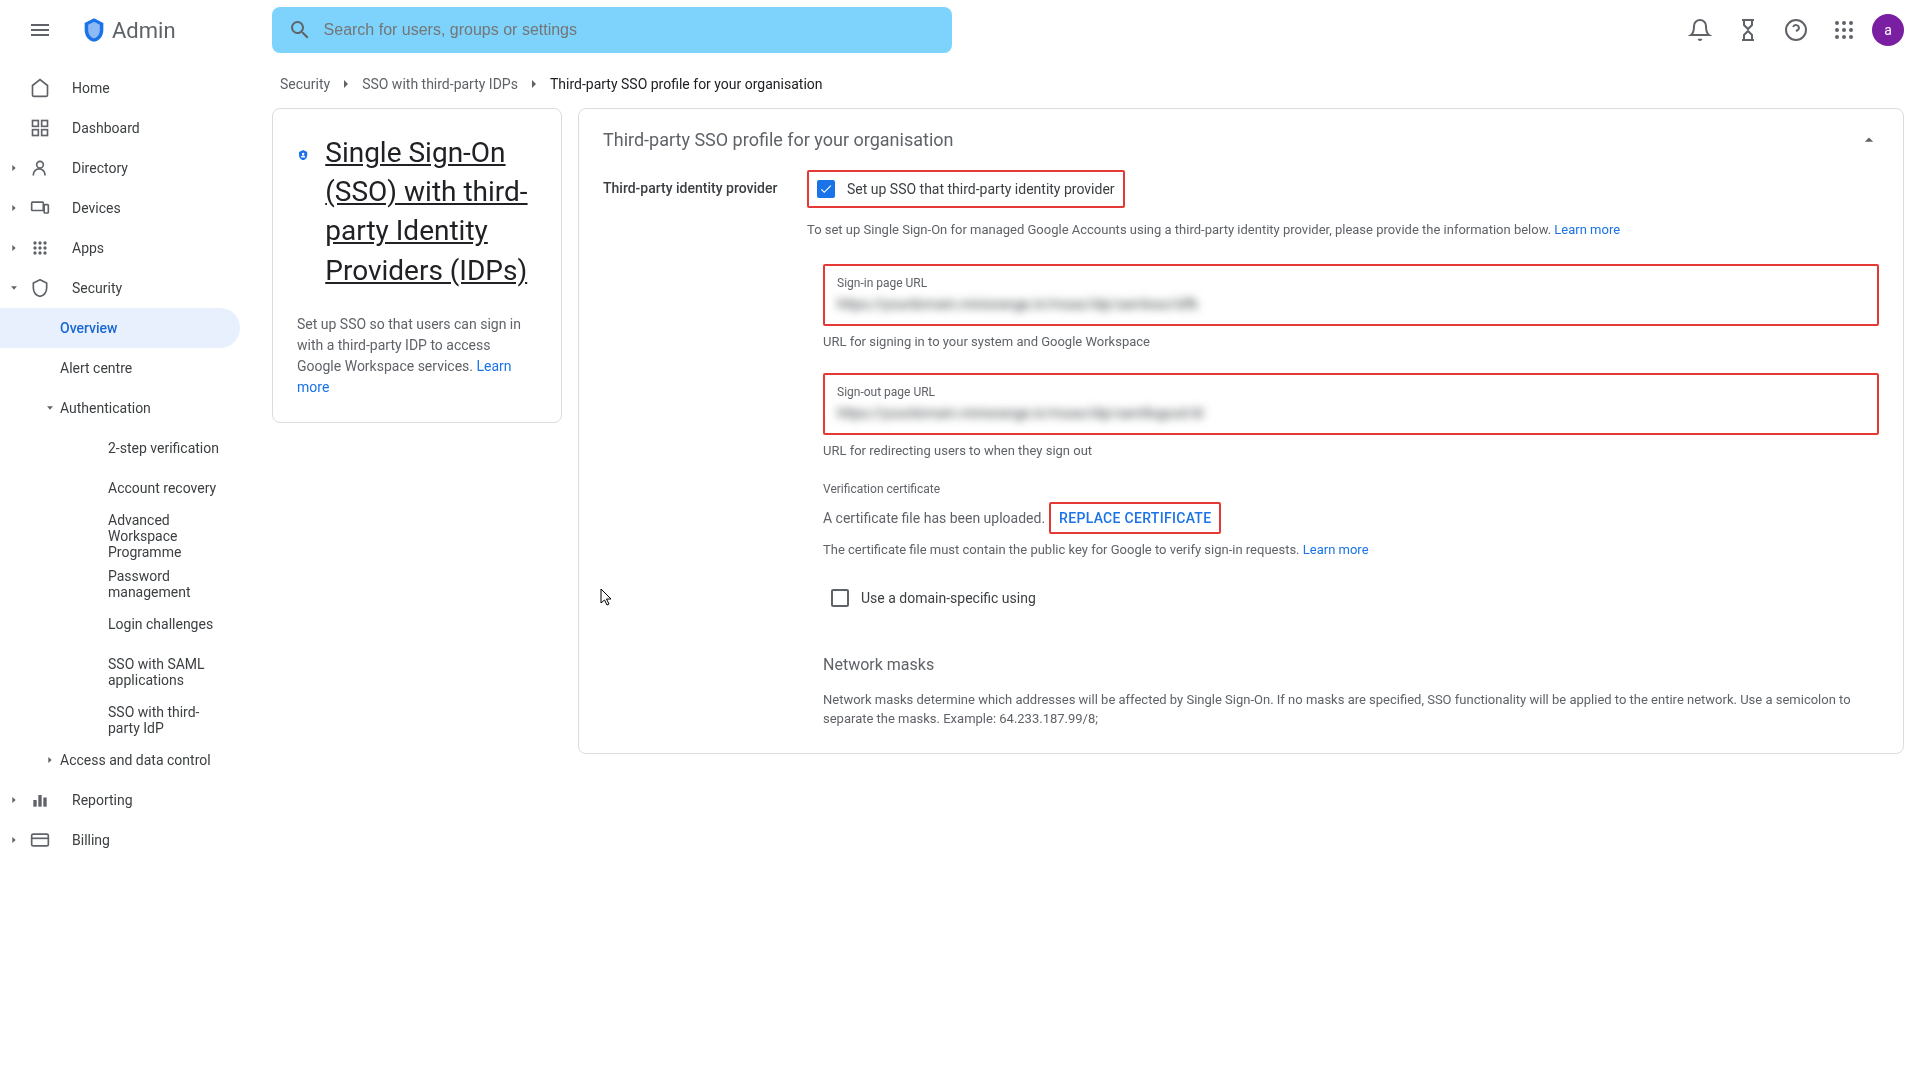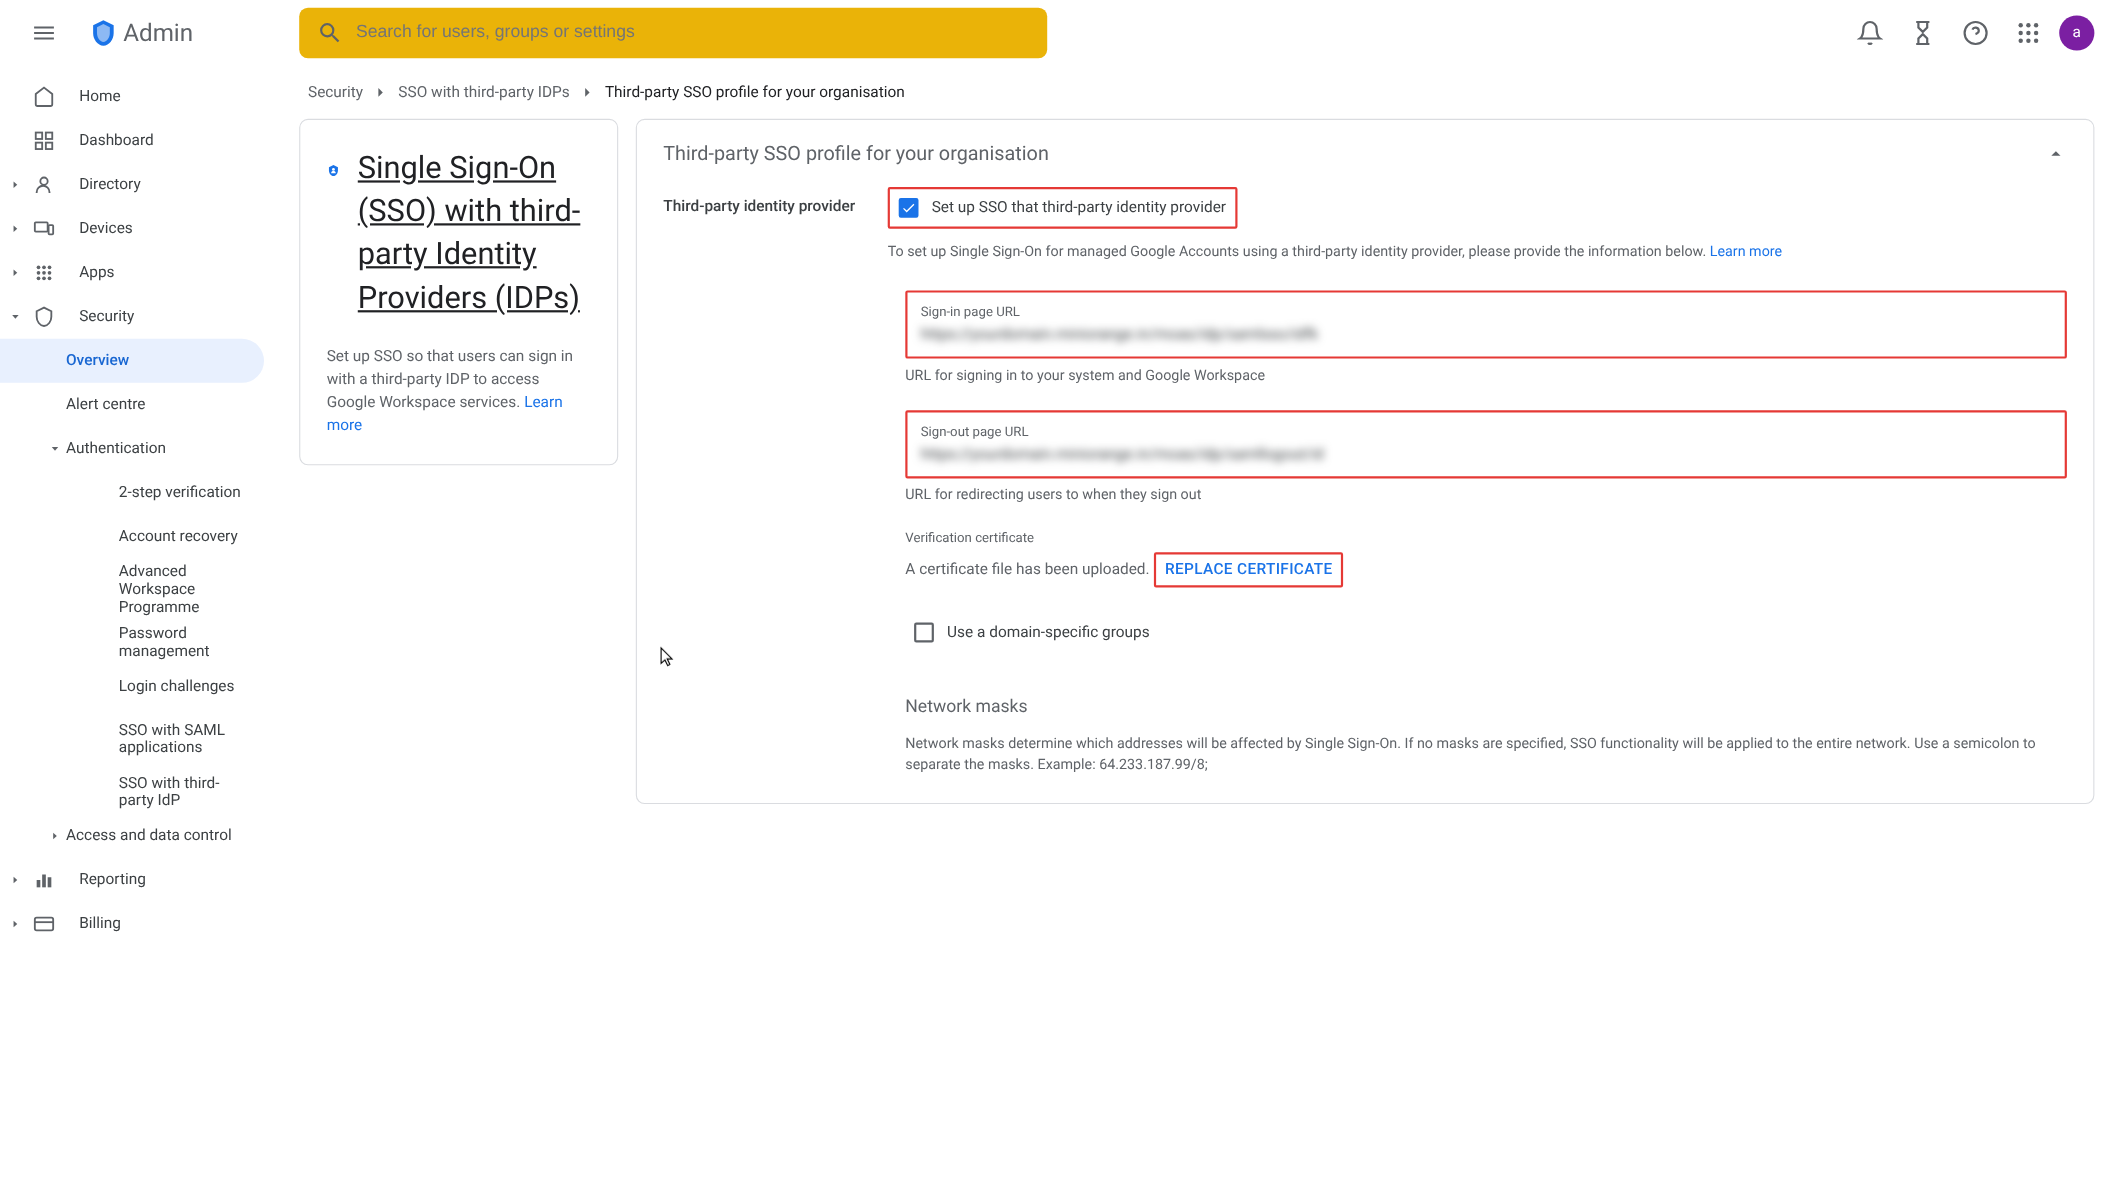--- a/index.html
+++ b/index.html
@@ -2,21 +2,21 @@
 <html><head>
 <meta charset="utf-8">
 <style>
 * { box-sizing: border-box; margin: 0; padding: 0; }
 body { font-family: 'Google Sans', Roboto, Arial, sans-serif; color: #202124; background: #fff; overflow: hidden; }
 
 
 .header { height: 60px; display: flex; align-items: center; padding: 0 16px; gap: 16px; }
 .menu-btn { width: 48px; height: 48px; display: flex; align-items: center; justify-content: center; border-radius: 50%; cursor: pointer; }
 .logo-section { display: flex; align-items: center; gap: 4px; font-size: 22px; color: #5f6368; }
-.search-bar { flex: 0 0 680px; height: 46px; background: #eab308; border-radius: 8px; display: flex; align-items: center; padding: 0 16px; gap: 12px; margin-left: 80px; }
+.search-bar { flex: 0 0 680px; height: 46px; background: #7dd3fc; border-radius: 8px; display: flex; align-items: center; padding: 0 16px; gap: 12px; margin-left: 80px; }
 .search-bar input { flex: 1; border: none; background: transparent; font-size: 16px; outline: none; color: #5f6368; }
 .header-spacer { flex: 1; }
 .header-actions { display: flex; align-items: center; gap: 8px; }
 .icon-btn { width: 40px; height: 40px; display: flex; align-items: center; justify-content: center; border-radius: 50%; cursor: pointer; color: #5f6368; }
 .avatar { width: 32px; height: 32px; border-radius: 50%; background: #7b1fa2; color: #fff; display: flex; align-items: center; justify-content: center; font-size: 14px; }
 
 
 .layout { display: flex; height: calc(100vh - 60px); }
 .sidebar { width: 256px; overflow-y: auto; padding: 8px 0; position: relative; }
 .sidebar::-webkit-scrollbar { width: 8px; }
@@ -362,26 +362,29 @@
               <div class="field-helper">URL for redirecting users to when they sign out</div>
             </div>
 
             
             <div class="field-group">
               <span class="field-label">Verification certificate</span>
               <div class="cert-row">
                 <span class="cert-text">A certificate file has been uploaded.</span>
                 <span class="cert-btn">REPLACE CERTIFICATE</span>
               </div>
+              <div class="field-helper">
+                <span>The certificate file must contain the public key for Google to verify sign-in requests. </span><a class="link">Learn more</a>
+              </div>
             </div>
 
             
             <div class="checkbox-row" style="margin-left:16px;margin-top:24px">
               <div class="checkbox"></div>
-              <span class="checkbox-label">Use a domain-specific groups</span>
+              <span class="checkbox-label">Use a domain-specific using</span>
             </div>
 
             
             <div class="section-title">Network masks</div>
             <div class="section-desc">Network masks determine which addresses will be affected by Single Sign-On. If no masks are specified, SSO functionality will be applied to the entire network. Use a semicolon to separate the masks. Example: 64.233.187.99/8;</div>
           </div>
         </div>
       </div>
     </div>
   </div>

